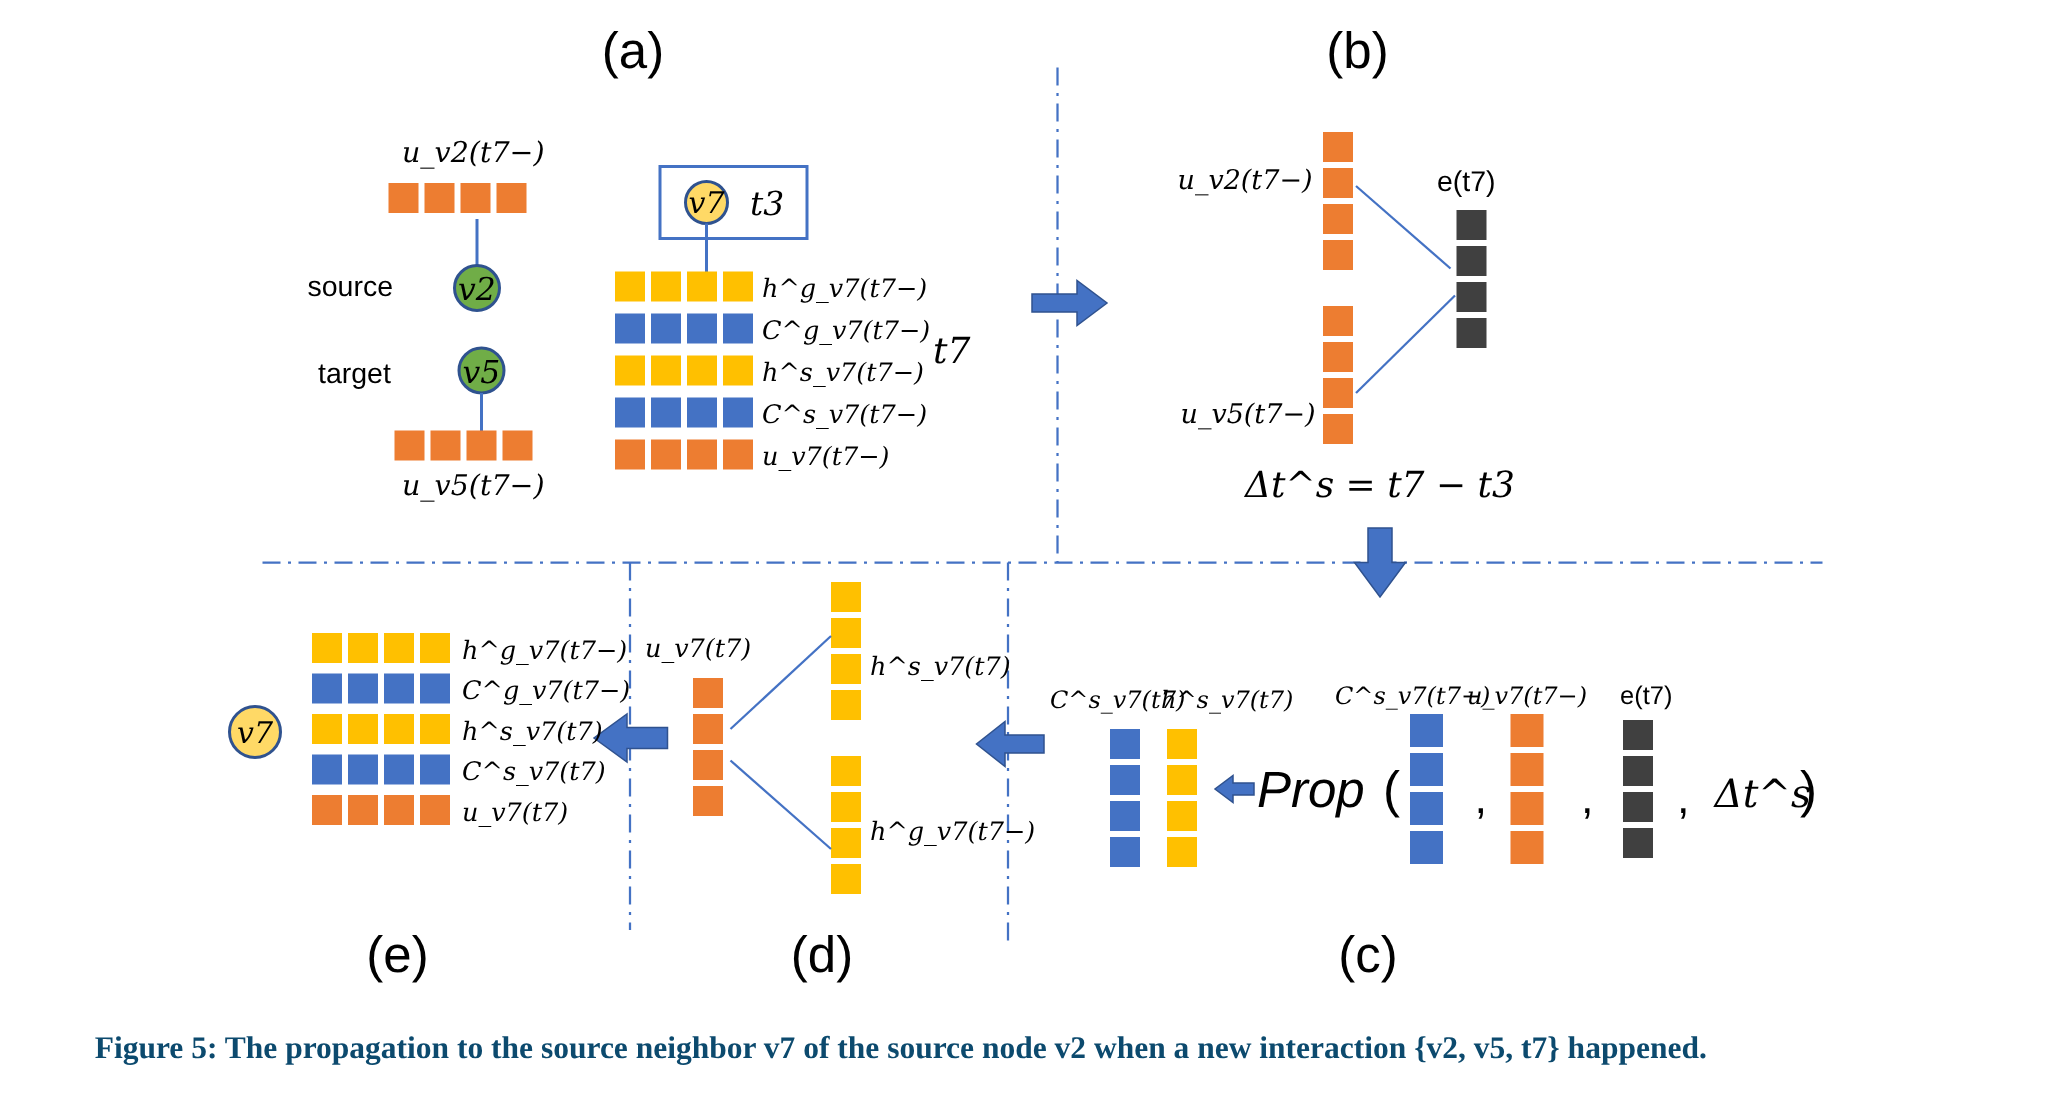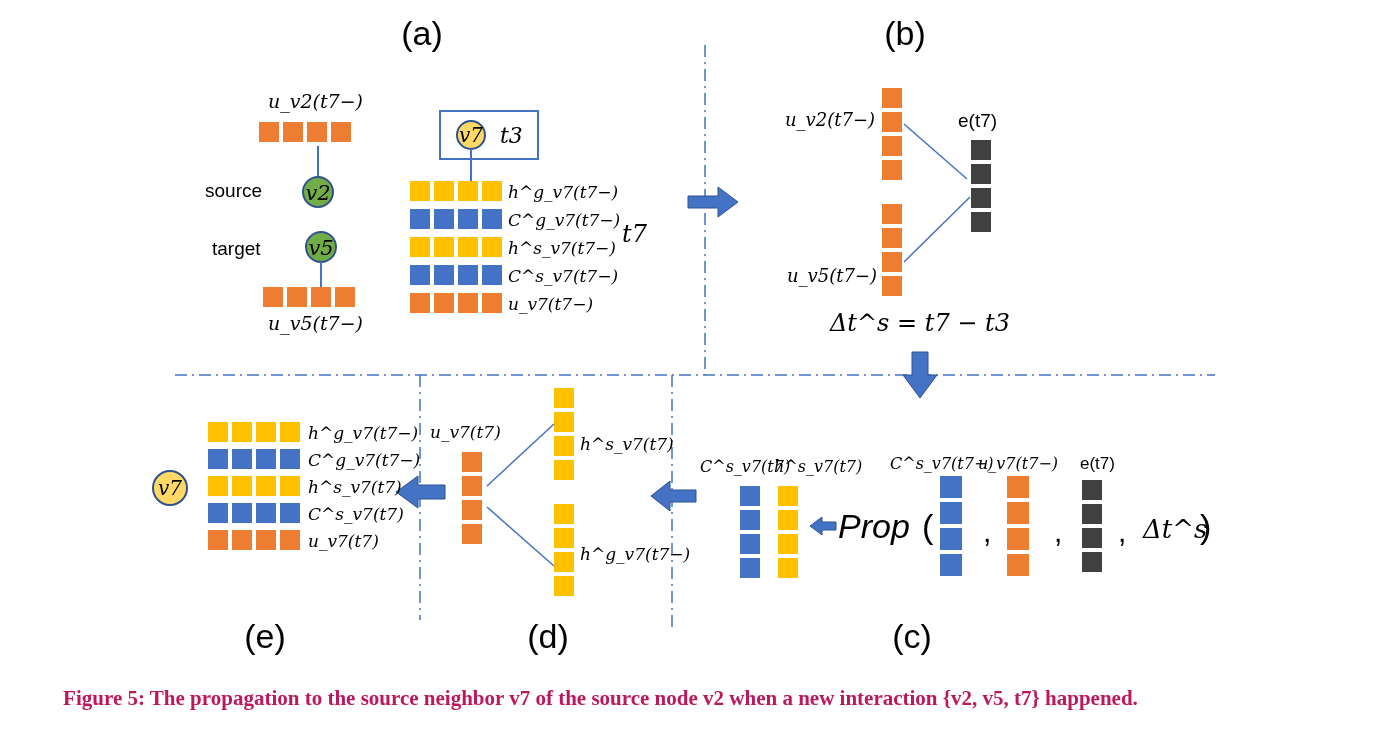--- a/index.html
+++ b/index.html
@@ -1,21 +1,21 @@
 <!DOCTYPE html>
 <html><head>
 <meta charset="utf-8">
 <style>
 html,body{margin:0;padding:0;background:#fff;}
 body{width:1374px;height:746px;position:relative;overflow:hidden;font-family:"Liberation Sans",sans-serif;}
 #fig{position:absolute;left:0;top:0;}
 .panel-label{font-family:"Liberation Sans",sans-serif;font-size:34px;fill:#000;}
 .math{font-family:"DejaVu Serif",serif;font-style:italic;fill:#000;}
 .plain{font-family:"Liberation Sans",sans-serif;fill:#000;}
-#caption{position:absolute;left:0;top:686px;width:1201px;text-align:center;font-family:"Liberation Serif",serif;font-weight:bold;font-size:21px;color:#be185d;}
+#caption{position:absolute;left:0;top:686px;width:1201px;text-align:center;font-family:"Liberation Serif",serif;font-weight:bold;font-size:21px;color:#0c4a6e;}
 </style>
 </head>
 <body>
 
 <svg id="fig" width="1374" height="680" viewBox="0 0 1374 680">
   <defs>
     <pattern id="dd" x="0" y="0" width="1" height="1"></pattern>
   </defs>
   <g id="dividers">
     <line x1="705" y1="45" x2="705" y2="375" stroke="#4472C4" stroke-width="1.5" stroke-dasharray="12,5,2,5"></line>

